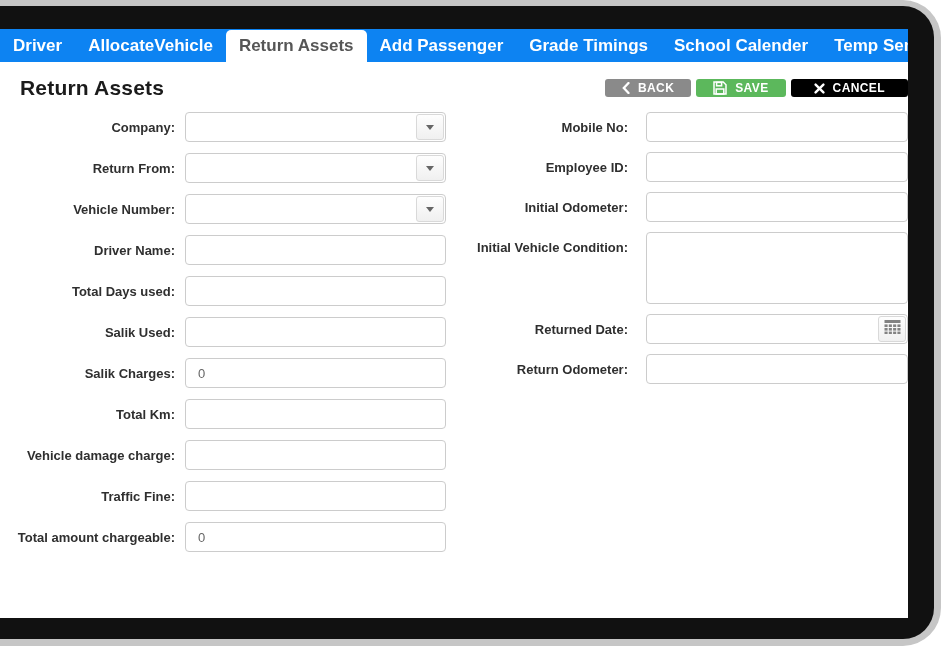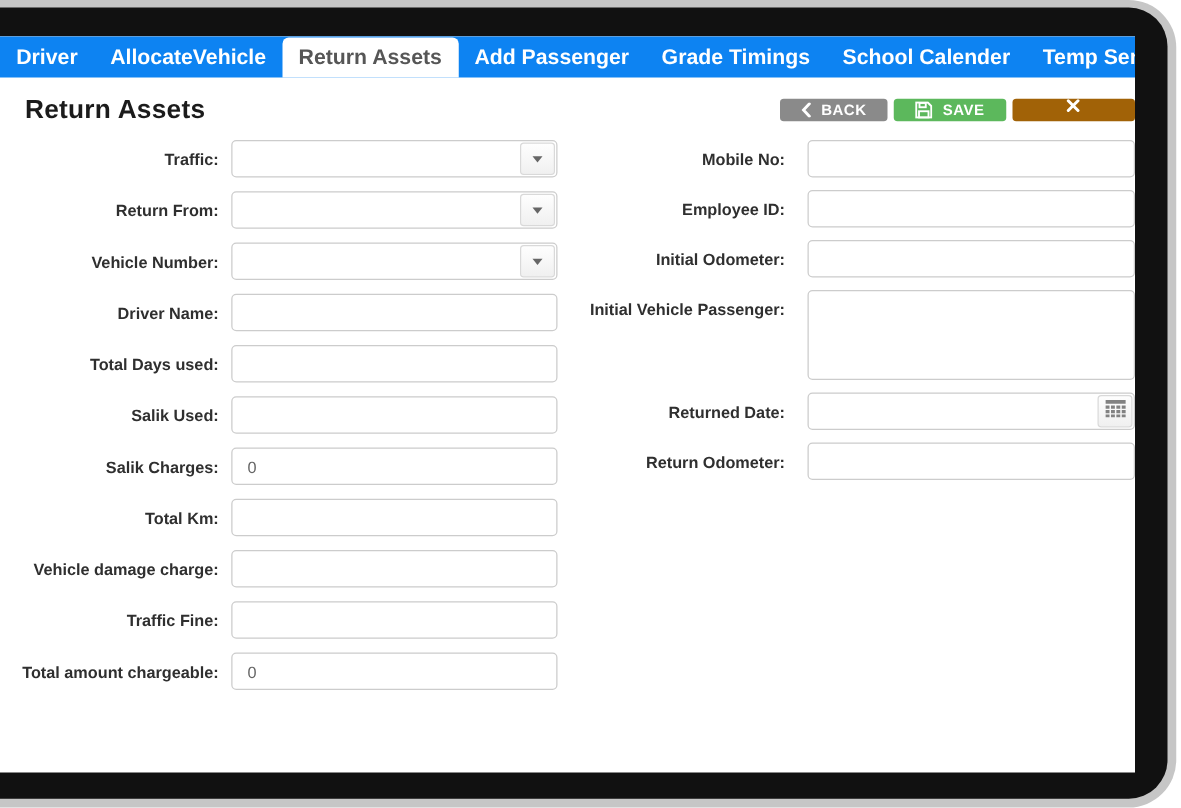--- a/index.html
+++ b/index.html
@@ -56,21 +56,21 @@
   .btn-group { display: flex; gap: 5px; }
   .btn {
     height: 18px; border: none; border-radius: 3px;
     color: #ffffff; font-weight: 700; font-size: 12px;
     font-family: inherit; letter-spacing: 0.4px;
     display: inline-flex; align-items: center; gap: 8px;
     padding: 0 17px; cursor: pointer;
   }
   .btn-back   { background: #8a8a8a; }
   .btn-save   { background: #5cb85c; }
-  .btn-cancel { background: #a16207; padding: 0 23px; flex-direction: column; }
+  .btn-cancel { background: #000000; padding: 0 23px; }
   .btn svg { display: block; }
   
   .form { display: flex; width: 908px; }
   .col-left  { width: 446px; flex: 0 0 auto; }
   .col-right { flex: 1 1 auto; margin-left: 7px; }
   .frow { display: flex; align-items: flex-start; margin-bottom: 11px; }
   .col-right .frow { margin-bottom: 10px; }
   .flabel {
     box-sizing: border-box;
     flex: 0 0 auto;
@@ -154,21 +154,21 @@
             <span>CANCEL</span>
           </button>
         </div>
       </div>
 
       <div class="form">
 
         <div class="col-left">
 
           <div class="frow">
-            <label class="flabel">Traffic:</label>
+            <label class="flabel">Company:</label>
             <div class="fctrl combo">
               <input class="txt" type="text" value="" style="">
               <span class="side-btn">
                   <span class="caret"></span>
                 </span>
             </div>
           </div>
 
           <div class="frow">
             <label class="flabel">Return From:</label>
@@ -244,21 +244,21 @@
             <label class="flabel">Employee ID:</label>
             <div class="fctrl"><input class="txt" type="text" value="" style=""></div>
           </div>
 
           <div class="frow">
             <label class="flabel">Initial Odometer:</label>
             <div class="fctrl"><input class="txt" type="text" value="" style=""></div>
           </div>
 
           <div class="frow">
-            <label class="flabel">Initial Vehicle Passenger:</label>
+            <label class="flabel">Initial Vehicle Condition:</label>
             <div class="fctrl">
                 <textarea class="ta" style=""></textarea>
               </div>
           </div>
 
 
           <div class="frow">
             <label class="flabel">Returned Date:</label>
             <div class="fctrl combo">
               <input class="txt" type="text" value="" style="">

